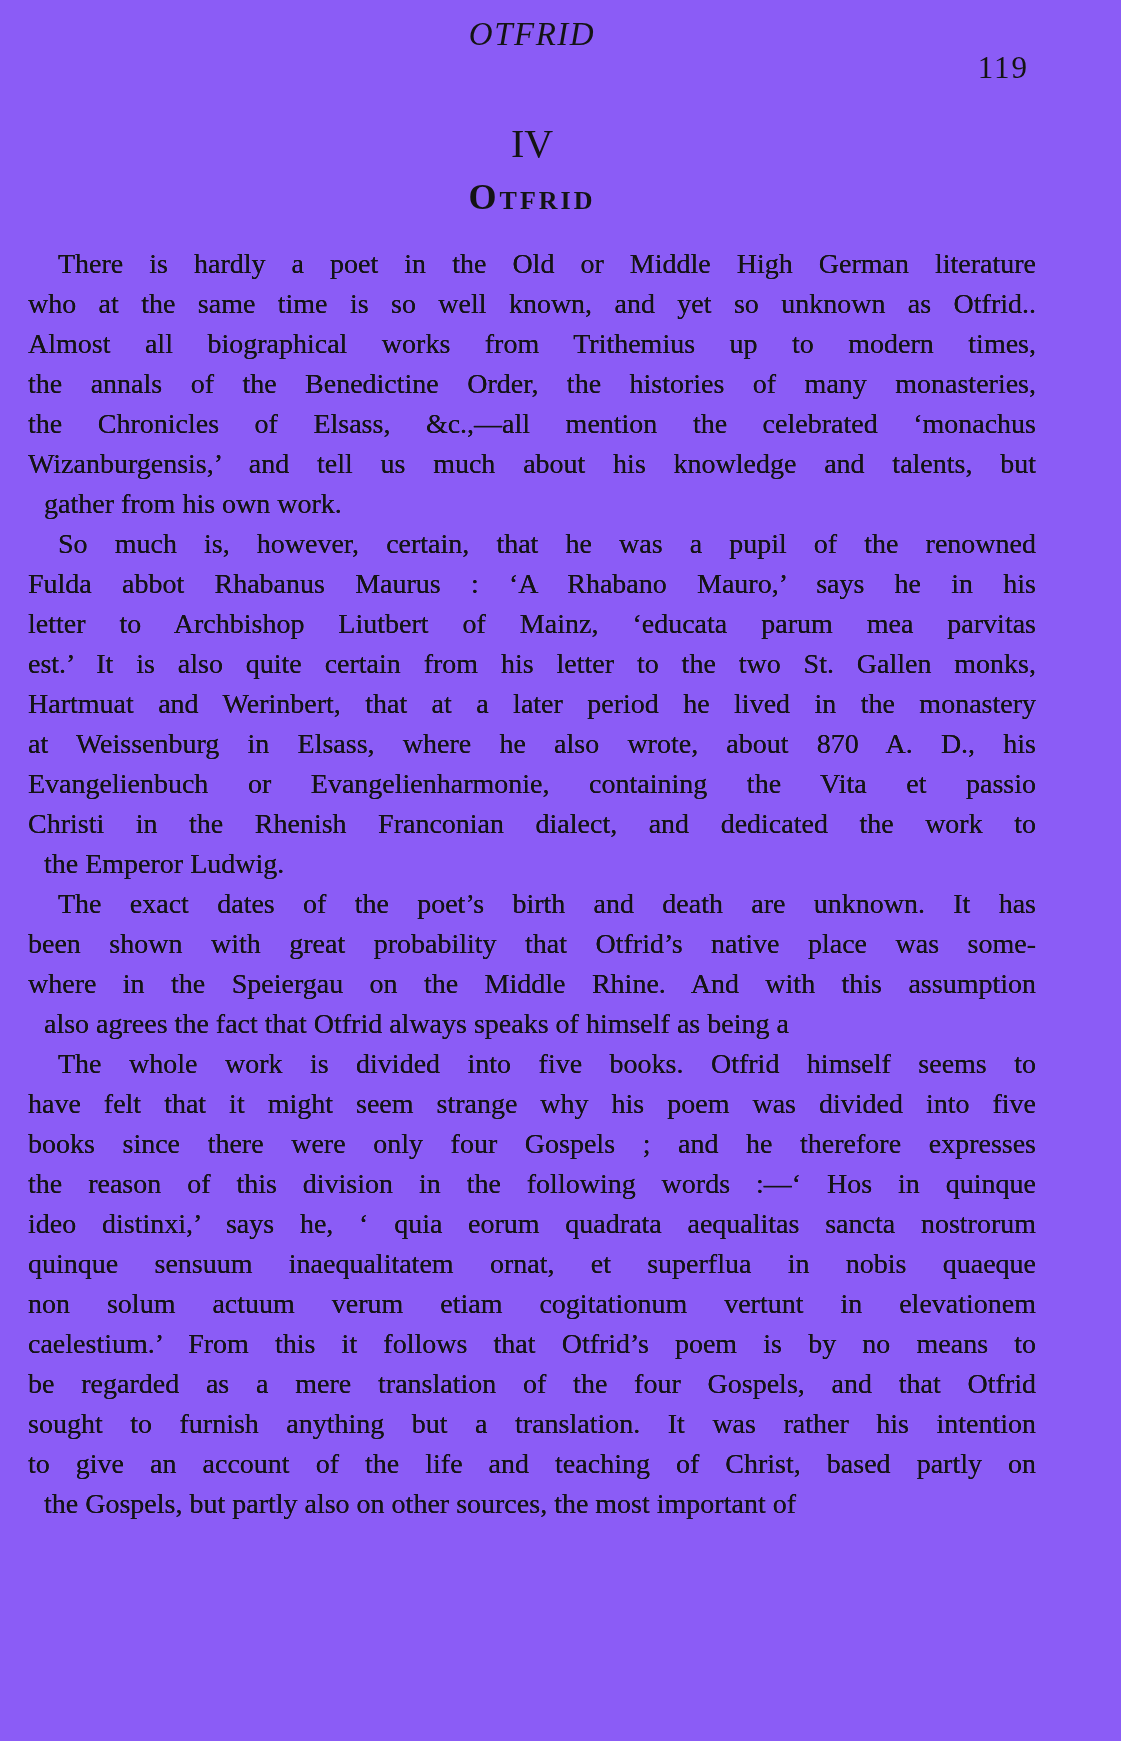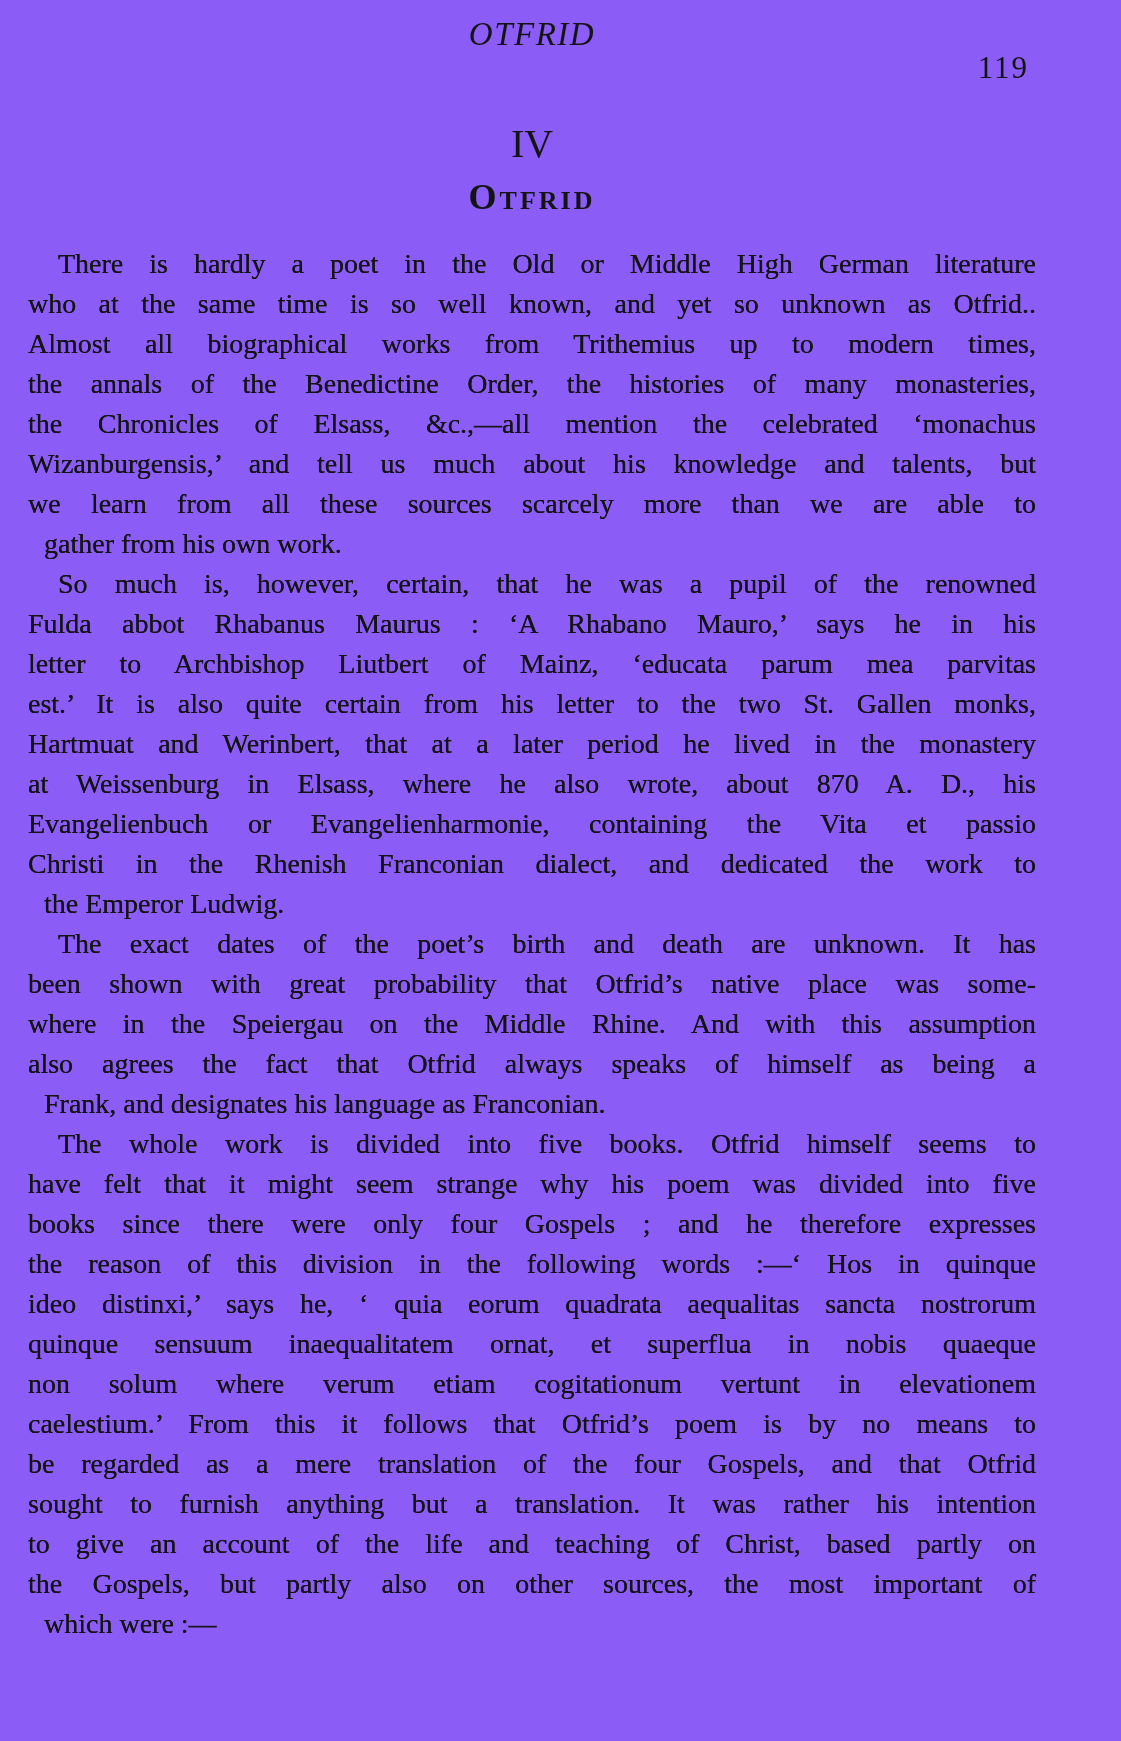--- a/index.html
+++ b/index.html
@@ -97,54 +97,51 @@
 
   <div class="body-text">
 
     <div class="para">
       <div class="line">There is hardly a poet in the Old or Middle High German literature</div>
       <div class="line">who at the same time is so well known, and yet so unknown as Otfrid..</div>
       <div class="line">Almost all biographical works from Trithemius up to modern times,</div>
       <div class="line">the annals of the Benedictine Order, the histories of many monasteries,</div>
       <div class="line">the Chronicles of Elsass, &amp;c.,—all mention the celebrated ‘monachus</div>
       <div class="line">Wizanburgensis,’ and tell us much about his knowledge and talents, but</div>
-      <div class="line">we learn from all these sources scarcely more than we are able to</div>
       <div class="line">gather from his own work.</div>
     </div>
 
     <div class="para">
       <div class="line">So much is, however, certain, that he was a pupil of the renowned</div>
       <div class="line">Fulda abbot Rhabanus Maurus : ‘A Rhabano Mauro,’ says he in his</div>
       <div class="line">letter to Archbishop Liutbert of Mainz, ‘educata parum mea parvitas</div>
       <div class="line">est.’  It is also quite certain from his letter to the two St. Gallen monks,</div>
       <div class="line">Hartmuat and Werinbert, that at a later period he lived in the monastery</div>
       <div class="line">at Weissenburg in Elsass, where he also wrote, about 870 A. D., his</div>
       <div class="line">Evangelienbuch or Evangelienharmonie, containing the Vita et passio</div>
       <div class="line">Christi in the Rhenish Franconian dialect, and dedicated the work to</div>
       <div class="line">the Emperor Ludwig.</div>
     </div>
 
     <div class="para">
       <div class="line">The exact dates of the poet’s birth and death are unknown.  It has</div>
       <div class="line">been shown with great probability that Otfrid’s native place was some-</div>
       <div class="line">where in the Speiergau on the Middle Rhine.  And with this assumption</div>
       <div class="line">also agrees the fact that Otfrid always speaks of himself as being a</div>
-      <div class="line">Frank, and designates his language as Franconian.</div>
     </div>
 
     <div class="para">
       <div class="line">The whole work is divided into five books.  Otfrid himself seems to</div>
       <div class="line">have felt that it might seem strange why his poem was divided into five</div>
       <div class="line">books since there were only four Gospels ; and he therefore expresses</div>
       <div class="line">the reason of this division in the following words :—‘ Hos in quinque</div>
       <div class="line">ideo distinxi,’ says he, ‘ quia eorum quadrata aequalitas sancta nostrorum</div>
       <div class="line">quinque sensuum inaequalitatem ornat, et superflua in nobis quaeque</div>
-      <div class="line">non solum where verum etiam cogitationum vertunt in elevationem</div>
+      <div class="line">non solum actuum verum etiam cogitationum vertunt in elevationem</div>
       <div class="line">caelestium.’  From this it follows that Otfrid’s poem is by no means to</div>
       <div class="line">be regarded as a mere translation of the four Gospels, and that Otfrid</div>
       <div class="line">sought to furnish anything but a translation.  It was rather his intention</div>
       <div class="line">to give an account of the life and teaching of Christ, based partly on</div>
       <div class="line">the Gospels, but partly also on other sources, the most important of</div>
-      <div class="line">which were :—</div>
     </div>
 
   </div>
 </div>
 
 </body></html>

